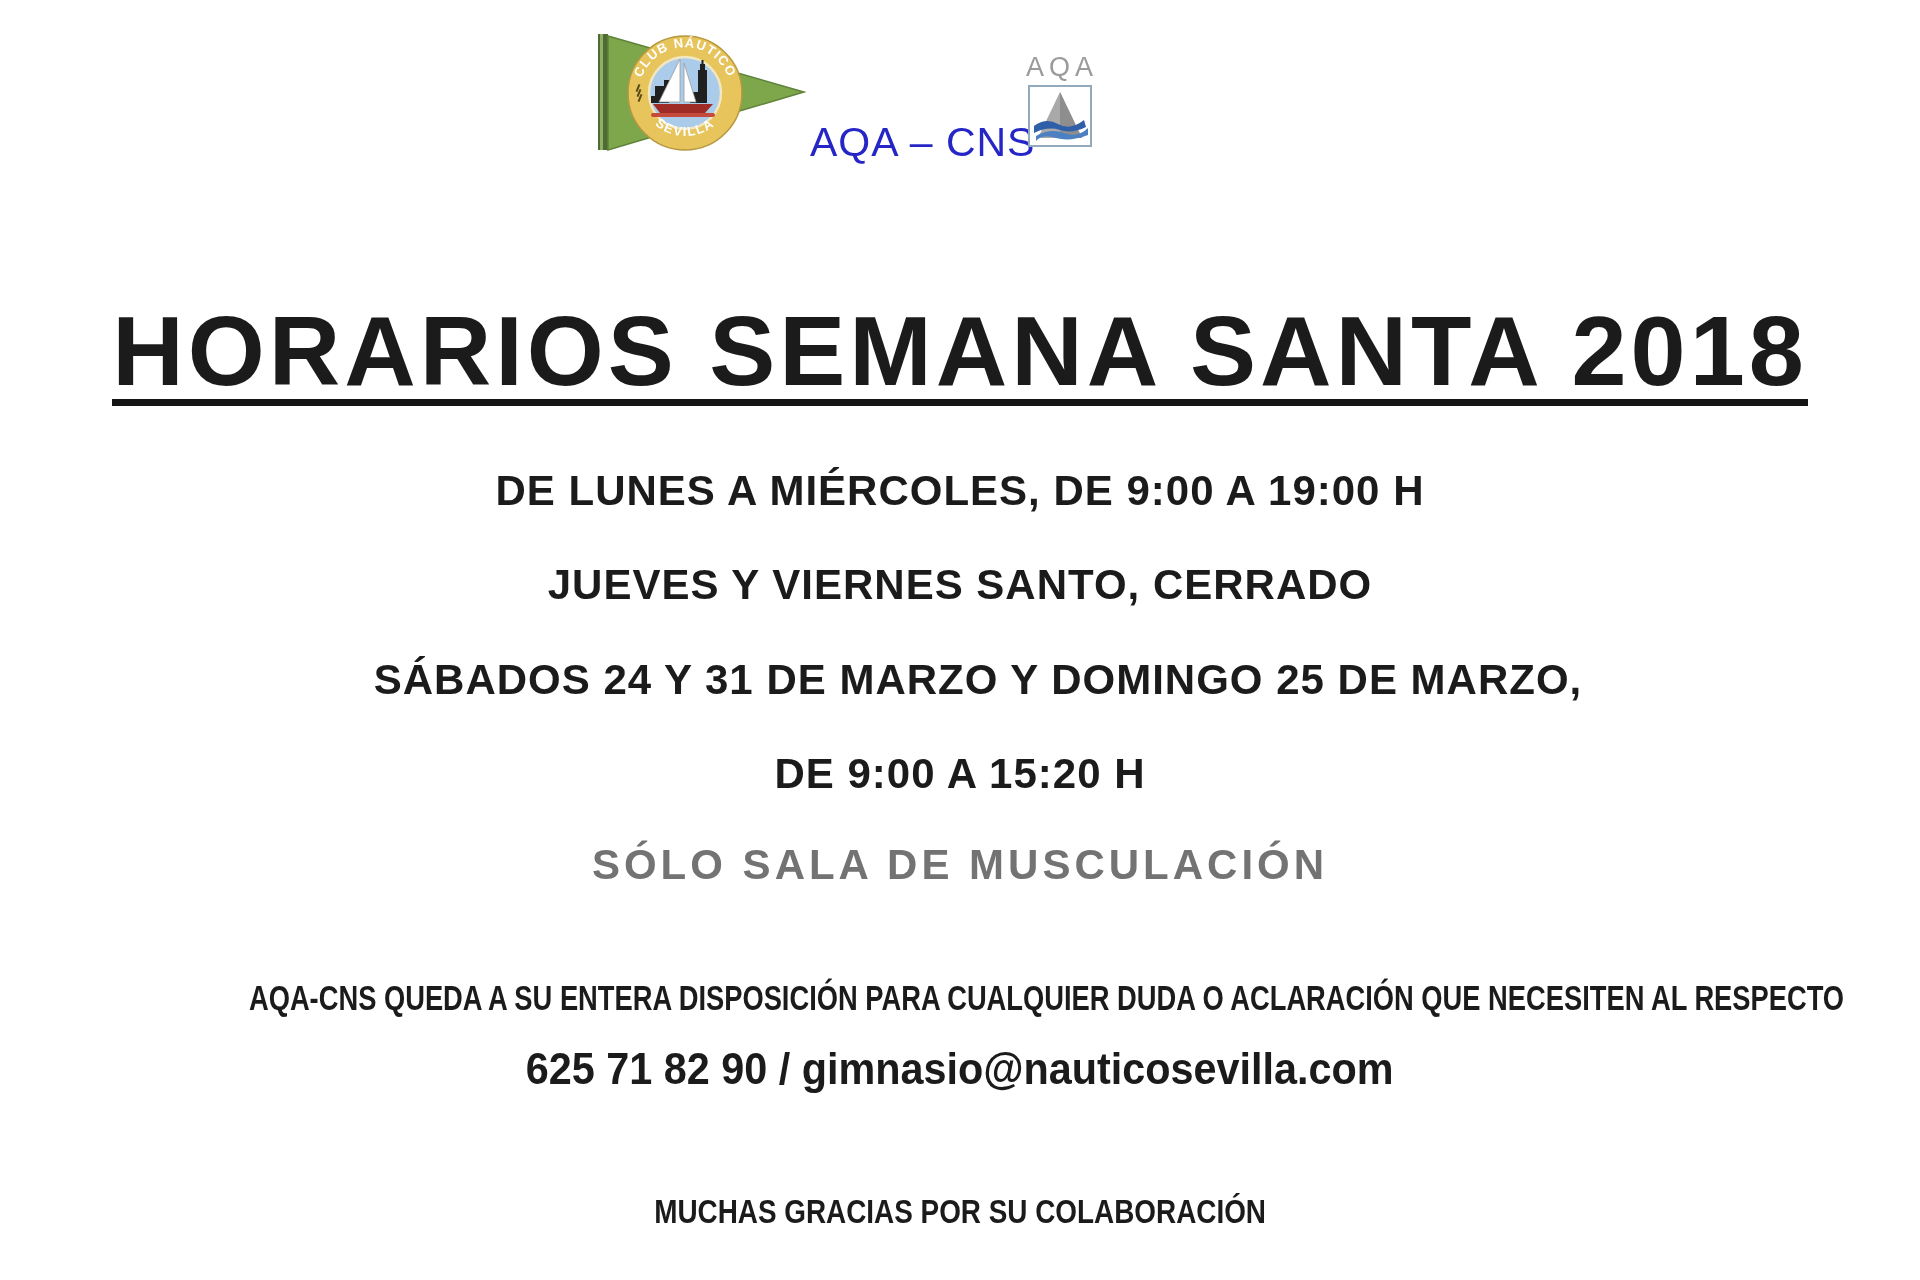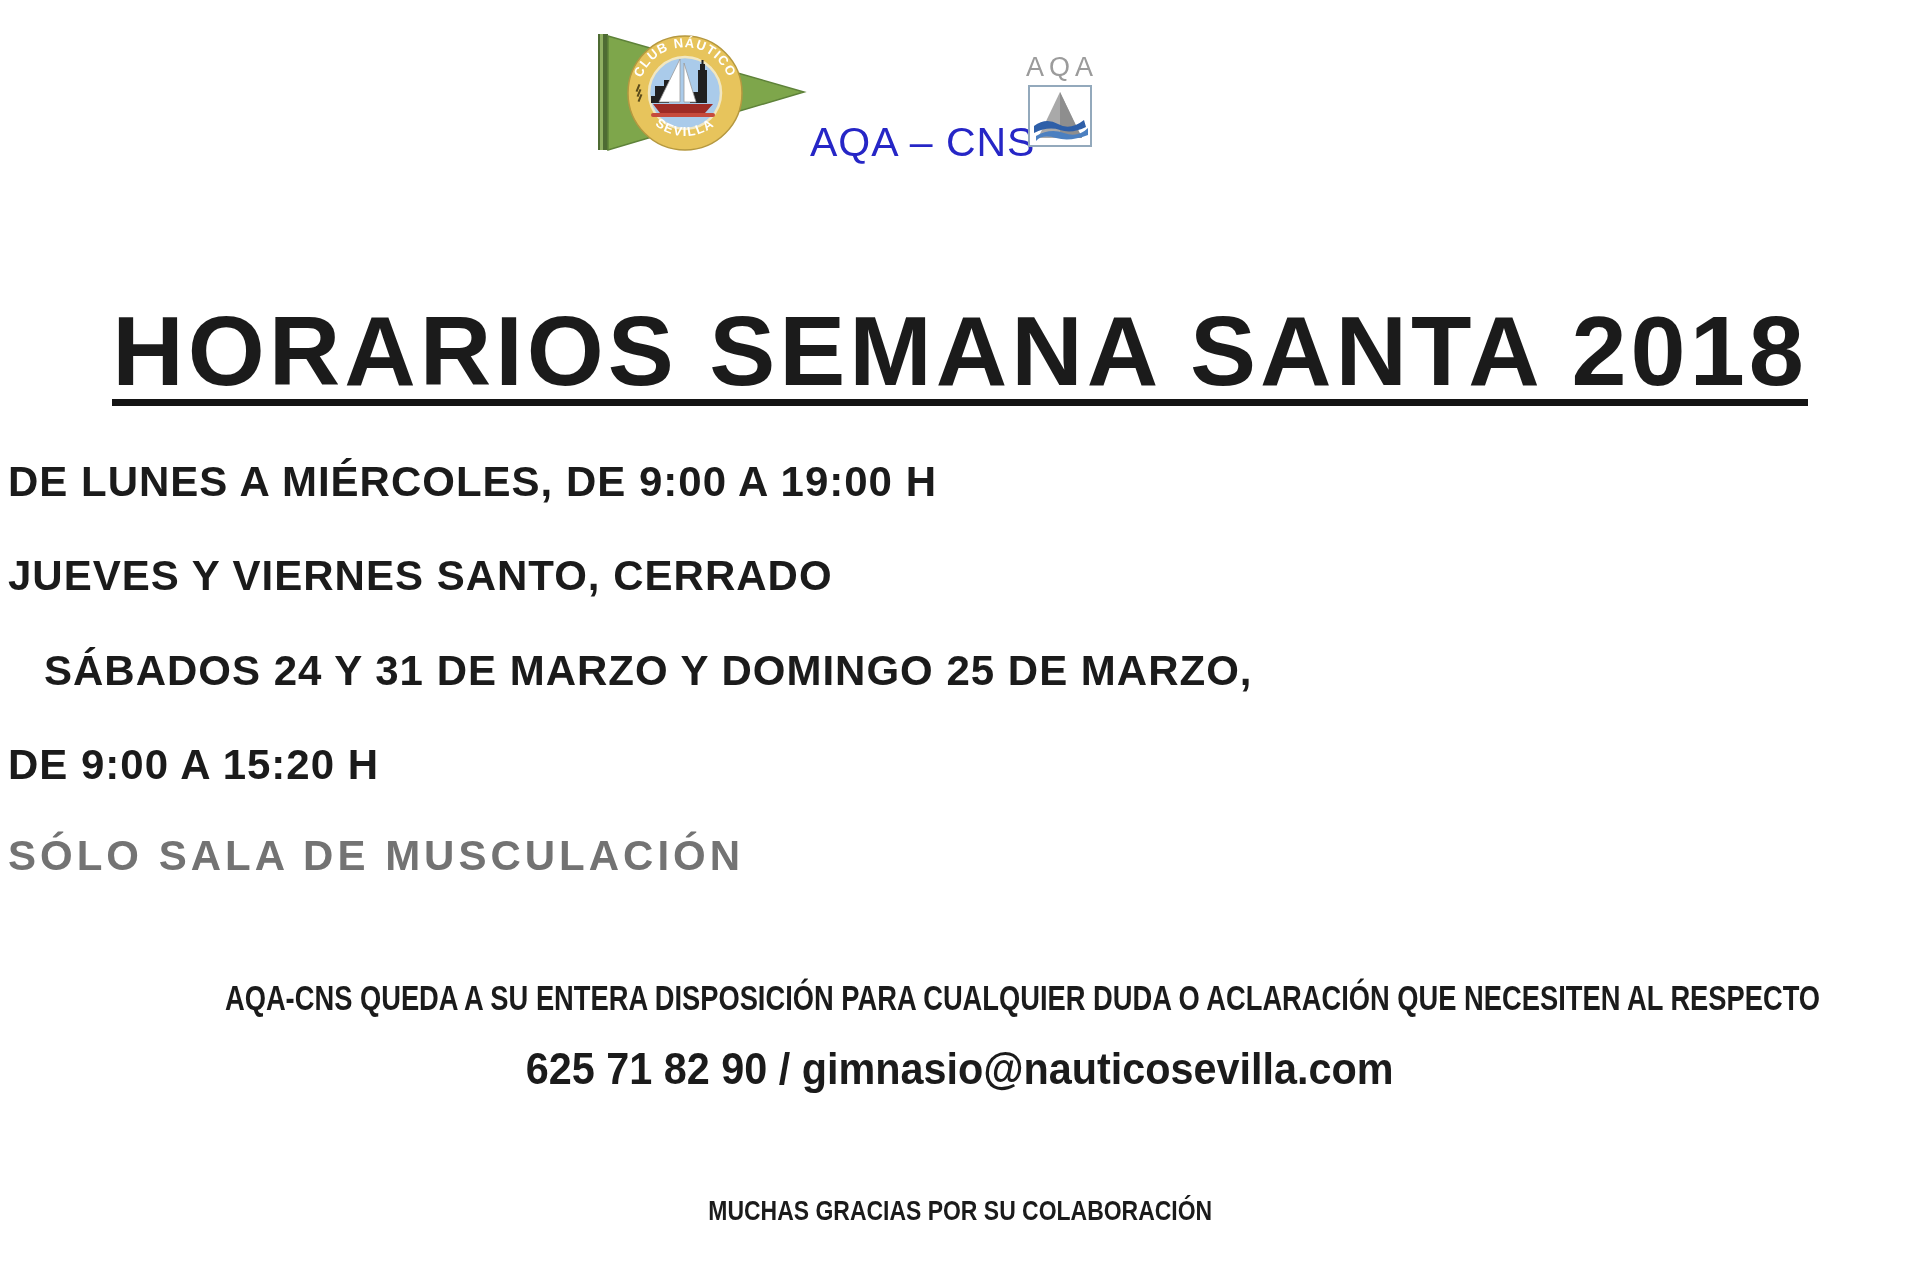--- a/index.html
+++ b/index.html
@@ -20,38 +20,38 @@
   
   .title {
     position:absolute; left:0; right:0; top:287px; margin:16px;
     text-align:center; font-size:99px; line-height:96px; font-weight:bold;
     letter-spacing:4px; white-space:nowrap;
   }
   .title-underline { display:inline-block; border-bottom:7px solid #141414; }
 
   
   .line {
-    position:absolute; left:0; right:0; margin:8px; text-align:left;
+    position:absolute; left:0; right:0; margin:17px; text-align:center;
     font-size:42px; line-height:52px; font-weight:bold; letter-spacing:1px;
     white-space:nowrap; color:#1b1b1b;
   }
   .l1 { top:448px; }
   .l2 { top:542px; }
   .l3 { top:637px;padding-left:36px; }
   .l4 { top:731px; }
   .l5 { top:822px; letter-spacing:4px; color:#737373; }
 
   
   .footline {
     position:absolute; left:0; right:0; margin:0; text-align:center;
     font-weight:bold; white-space:nowrap; color:#1b1b1b;
   }
-  .disclaimer { top:976px; font-size:35px; line-height:44px; }
+  .disclaimer { top:976px; font-size:35px; line-height:44px;padding-left:24px; }
   .contact    { top:1048px; font-size:44px; line-height:42px; }
-  .thanks     { top:1190px; font-size:28px; line-height:42px; }
+  .thanks     { top:1190px; font-size:34px; line-height:42px; }
   .cond78 { display:inline-block; transform:scaleX(0.78); transform-origin:center; }
   .cond94 { display:inline-block; transform:scaleX(0.94); transform-origin:center; }
   .cond82 { display:inline-block; transform:scaleX(0.82); transform-origin:center; }
 </style>
 </head>
 <body>
 
 <div class="page">
 
   <svg class="pennant-svg" viewBox="0 0 210 126">

